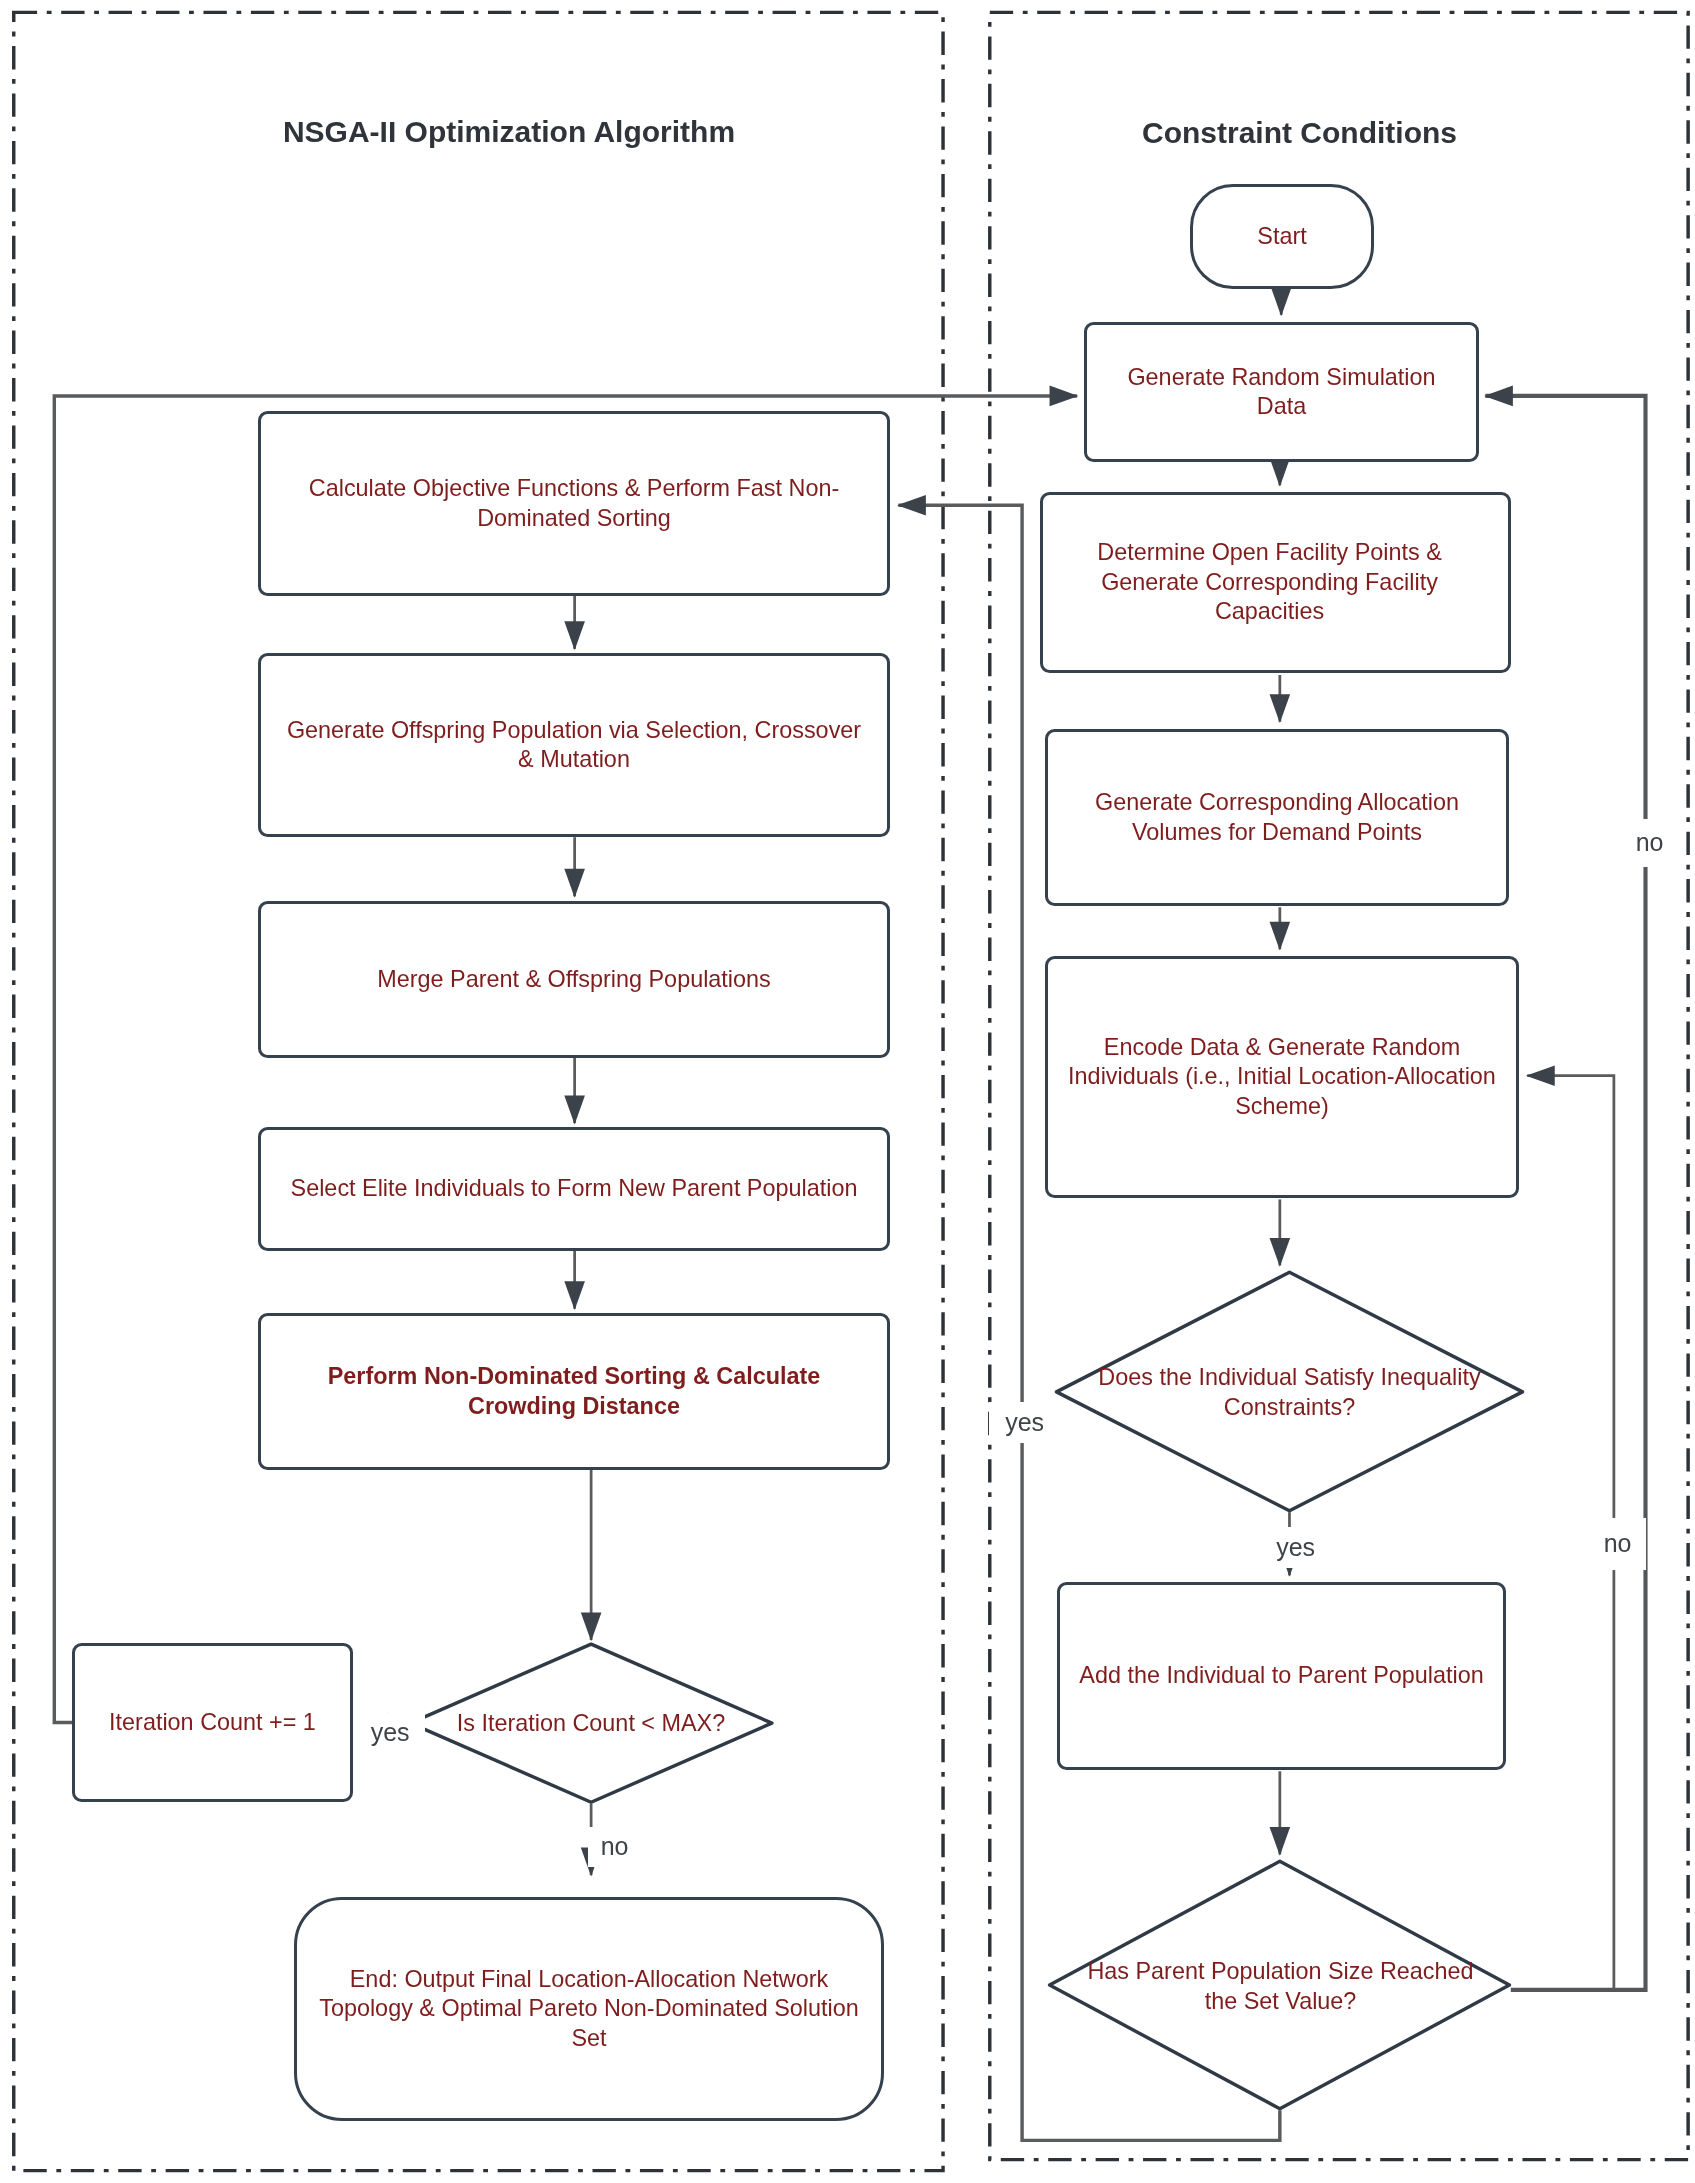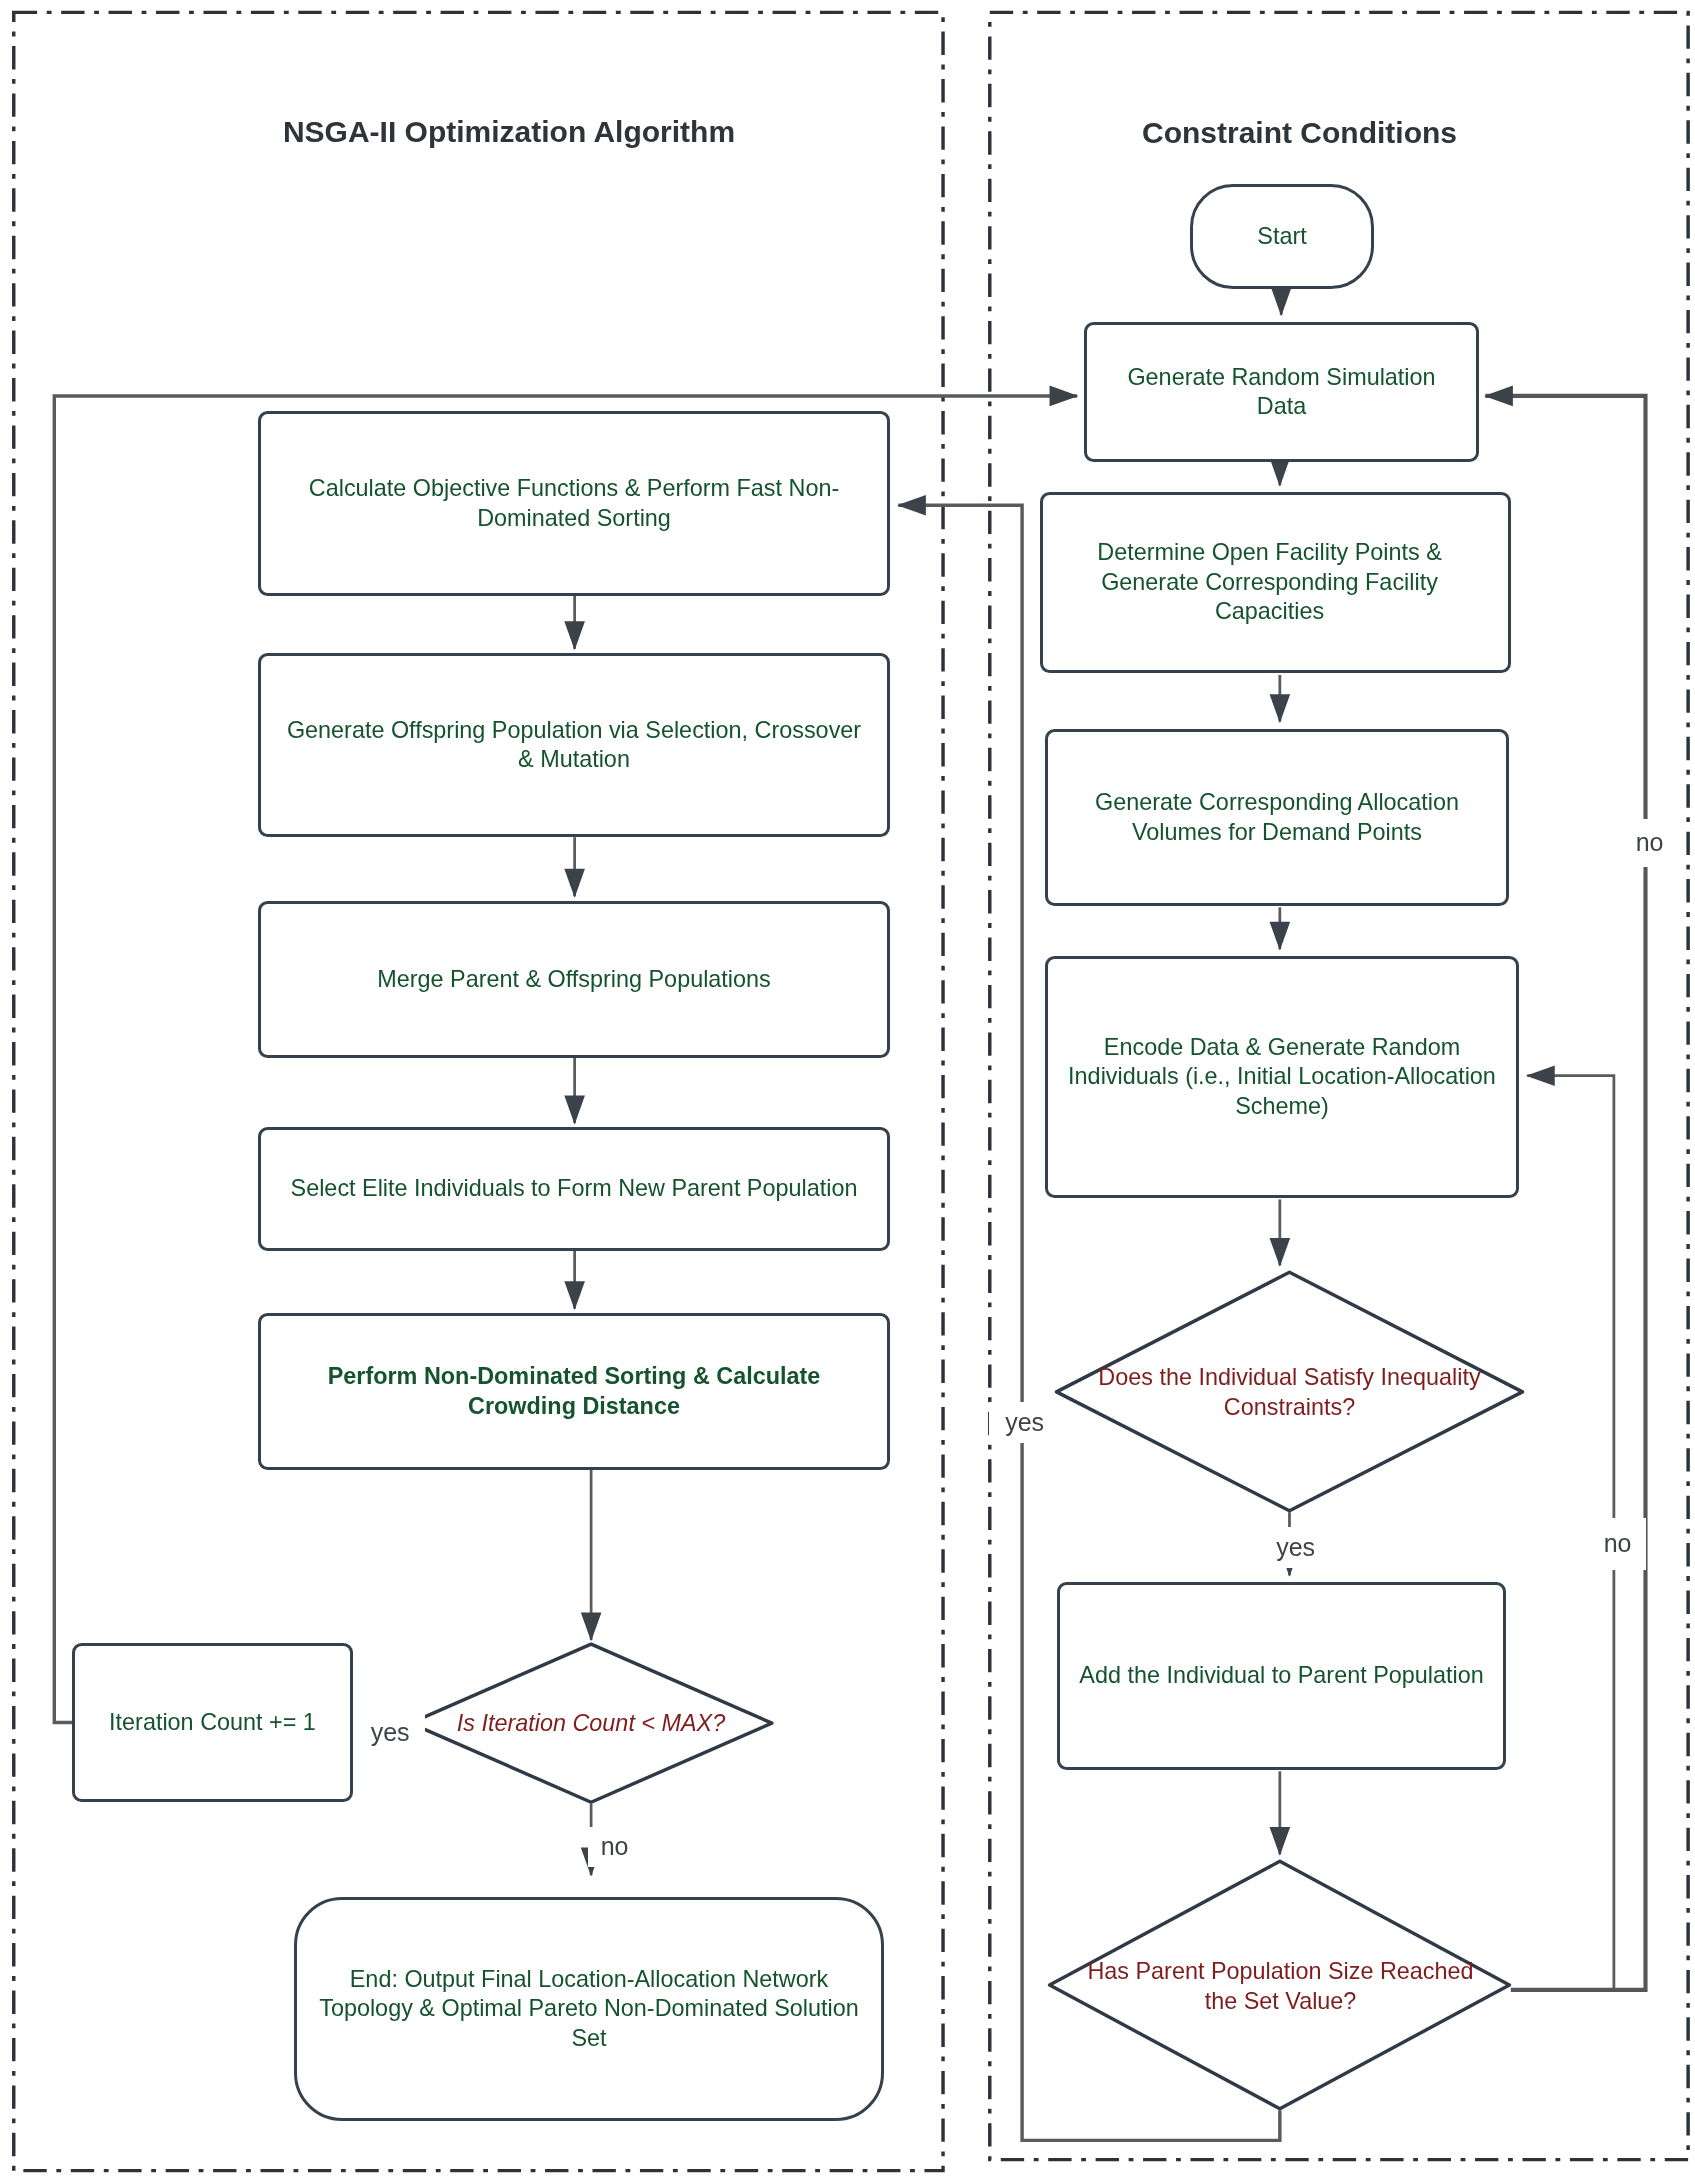--- a/index.html
+++ b/index.html
@@ -2,21 +2,21 @@
 <html style="font-size:11px"><head>
 <meta charset="utf-8">
 <style>
   html,body{margin:0;padding:0;background:#ffffff;}
   .canvas{position:relative;width:1695px;height:2183px;background:#fff;
           font-family:"Liberation Sans",sans-serif;overflow:hidden;}
   svg.wires{position:absolute;left:0;top:0;}
   .node{position:absolute;box-sizing:border-box;background:#fff;
         border:3.4px solid #35414d;border-radius:9.6px;
         display:flex;align-items:center;justify-content:center;text-align:center;
-        color:#14532d;font-size:23.4px;line-height:1.26;padding:4.1px 18px;}
+        color:#7f1d1d;font-size:23.4px;line-height:1.26;padding:4.1px 18px;}
   .terminator{border-radius:48px;}
   .start{border-radius:43px;}
   .dlabel{position:absolute;display:flex;align-items:center;justify-content:center;
           text-align:center;color:#7f1d1d;font-size:23.4px;line-height:1.26;background:transparent;}
   .ptitle{position:absolute;display:flex;align-items:center;justify-content:center;
           text-align:center;font-size:30px;font-weight:bold;color:#2f343a;}
   .elabel{position:absolute;display:flex;align-items:center;justify-content:center;
           background:#fff;color:#3e4347;font-size:25px;padding:1.4px 4.1px;}
 </style>
 </head>
@@ -63,21 +63,21 @@
   </svg>
 
   <div class="ptitle" style="left:172px;top:109px;width:674px;height:45px;">NSGA-II Optimization Algorithm</div>
   <div class="ptitle" style="left:1059px;top:110px;width:481px;height:45px;">Constraint Conditions</div>
 
   <div class="node" style="left:258px;top:411px;width:632px;height:185px;">Calculate Objective Functions &amp; Perform Fast Non-Dominated Sorting</div>
   <div class="node" style="left:258px;top:653px;width:632px;height:184px;">Generate Offspring Population via Selection, Crossover &amp; Mutation</div>
   <div class="node" style="left:258px;top:901px;width:632px;height:157px;">Merge Parent &amp; Offspring Populations</div>
   <div class="node" style="left:258px;top:1127px;width:632px;height:124px;">Select Elite Individuals to Form New Parent Population</div>
   <div class="node" style="left:258px;top:1313px;width:632px;height:157px;font-weight:bold;">Perform Non-Dominated Sorting &amp; Calculate Crowding Distance</div>
-  <div class="dlabel" style="left:426px;top:1664px;width:330px;height:120px;font-style:italic;">Is Iteration Count &lt; MAX?</div>
+  <div class="dlabel" style="left:426px;top:1664px;width:330px;height:120px;">Is Iteration Count &lt; MAX?</div>
   <div class="node" style="left:72px;top:1643px;width:281px;height:159px;">Iteration Count += 1</div>
   <div class="node terminator" style="left:294px;top:1881px;width:590px;height:224px;margin-top:16px;">End: Output Final Location-Allocation Network Topology &amp; Optimal Pareto Non-Dominated Solution Set</div>
 
   <div class="node start" style="left:1190px;top:184px;width:184px;height:105px;">Start</div>
   <div class="node" style="left:1084px;top:322px;width:395px;height:140px;">Generate Random Simulation Data</div>
   <div class="node" style="left:1040px;top:492px;width:471px;height:181px;padding-left:6px;">Determine Open Facility Points &amp; Generate Corresponding Facility Capacities</div>
   <div class="node" style="left:1045px;top:729px;width:464px;height:177px;">Generate Corresponding Allocation Volumes for Demand Points</div>
   <div class="node" style="left:1045px;top:956px;width:474px;height:242px;">Encode Data &amp; Generate Random Individuals (i.e., Initial Location-Allocation Scheme)</div>
   <div class="dlabel" style="left:1090px;top:1310px;width:399px;height:165px;">Does the Individual Satisfy Inequality Constraints?</div>
   <div class="node" style="left:1057px;top:1582px;width:449px;height:188px;">Add the Individual to Parent Population</div>

